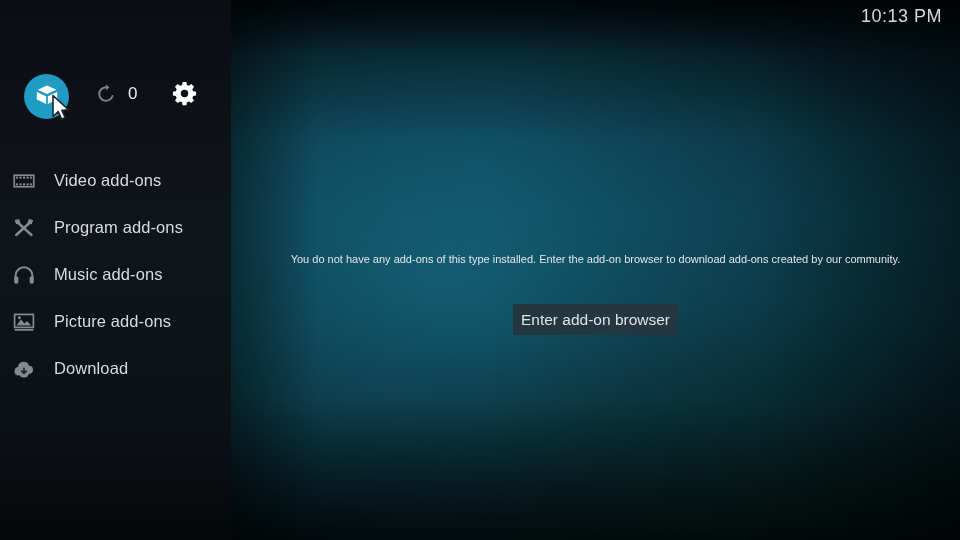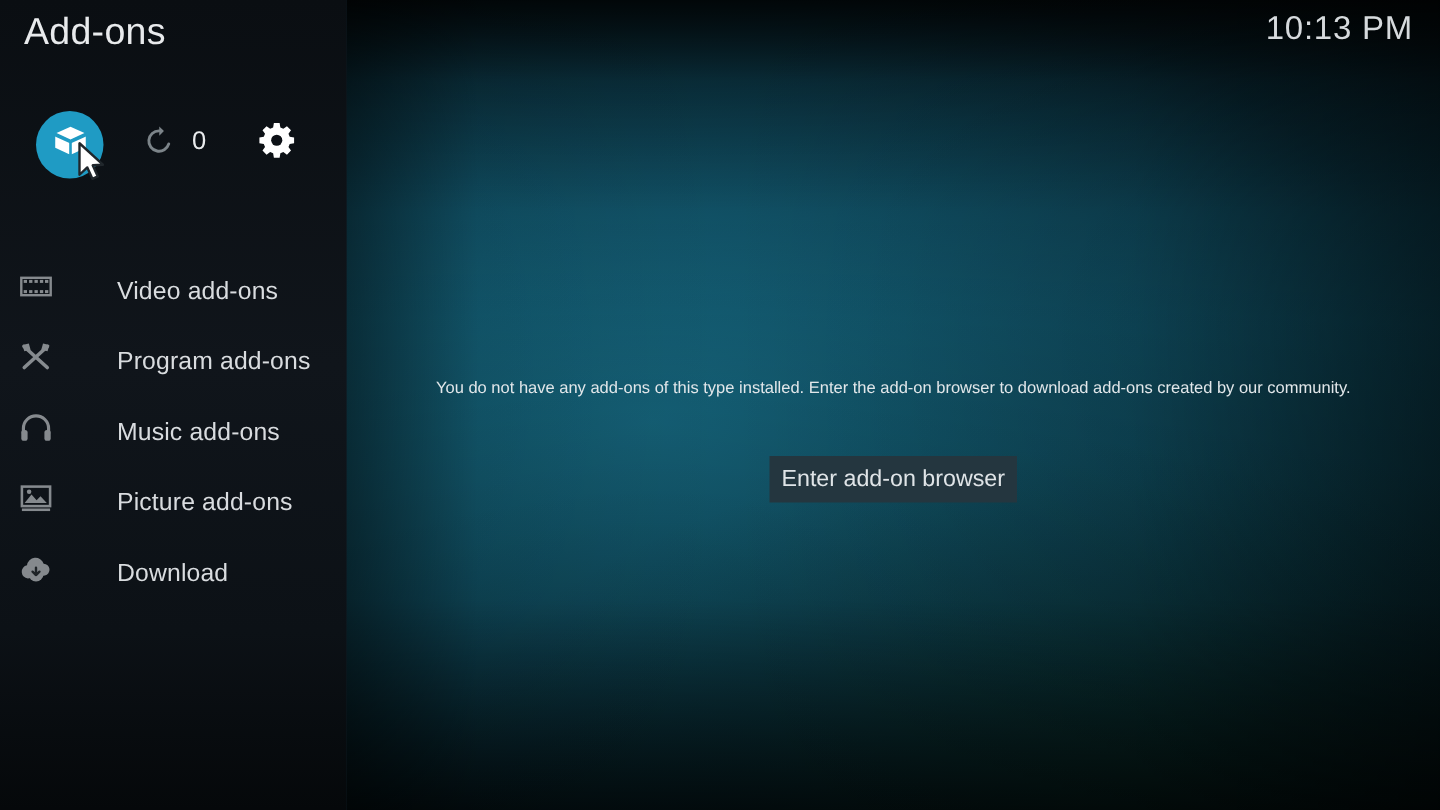--- a/index.html
+++ b/index.html
@@ -69,21 +69,21 @@
     color: #e8eaec;
     font-weight: 400;
     letter-spacing: 0.2px;
   }
 
   
   .clock {
     position: absolute;
     right: 18px;
     top: 6px;
-    font-size: 22px;
+    font-size: 18px;
     color: #d6dadd;
     font-weight: 400;
     letter-spacing: 0.5px;
     text-align: right;
   }
 
   
   .side-toolbar {
     position: absolute;
     left: 0;
@@ -135,24 +135,23 @@
   .menu {
     position: absolute;
     left: 0;
     top: 157px;
     width: 231px;
   }
   .menu-item {
     position: relative;
     height: 47px;
     display: flex;
-    align-items: flex-end;
+    align-items: center;
     padding-left: 11px;
     box-sizing: border-box;
-    gap: 24px;
   }
   .menu-icon {
     width: 26px;
     height: 26px;
     display: flex;
     align-items: center;
     justify-content: center;
     flex: 0 0 26px;
     opacity: 0.62;
   }
@@ -221,21 +220,20 @@
     <div class="vignette"></div>
 
     <div class="empty-block">
       <div class="empty-message">You do not have any add-ons of this type installed. Enter the add-on browser to download add-ons created by our community.</div>
       <button class="browse-button">Enter add-on browser</button>
     </div>
   </div>
 
   <div class="sidebar">
 
-    <div class="app-title">Add-ons</div>
 
     <div class="side-toolbar">
 
       <div class="addon-circle">
         <span>
           <svg width="26" height="26" viewBox="0 0 24 24" aria-hidden="true">
             <path d="M12 3.2 3.4 7.1l8.6 3.9 8.6-3.9z" fill="#ffffff"></path>
             <path d="M2.6 8.6v7.6l8.6 4.0v-7.7z" fill="#ffffff"></path>
             <path d="M21.4 8.6v7.6l-8.6 4.0v-7.7z" fill="#ffffff"></path>
             <path d="M12 11.6 3.1 7.6l-1.0 1.5 9.9 4.4 9.9-4.4-1.0-1.5z" fill="#1f9bc4"></path>

